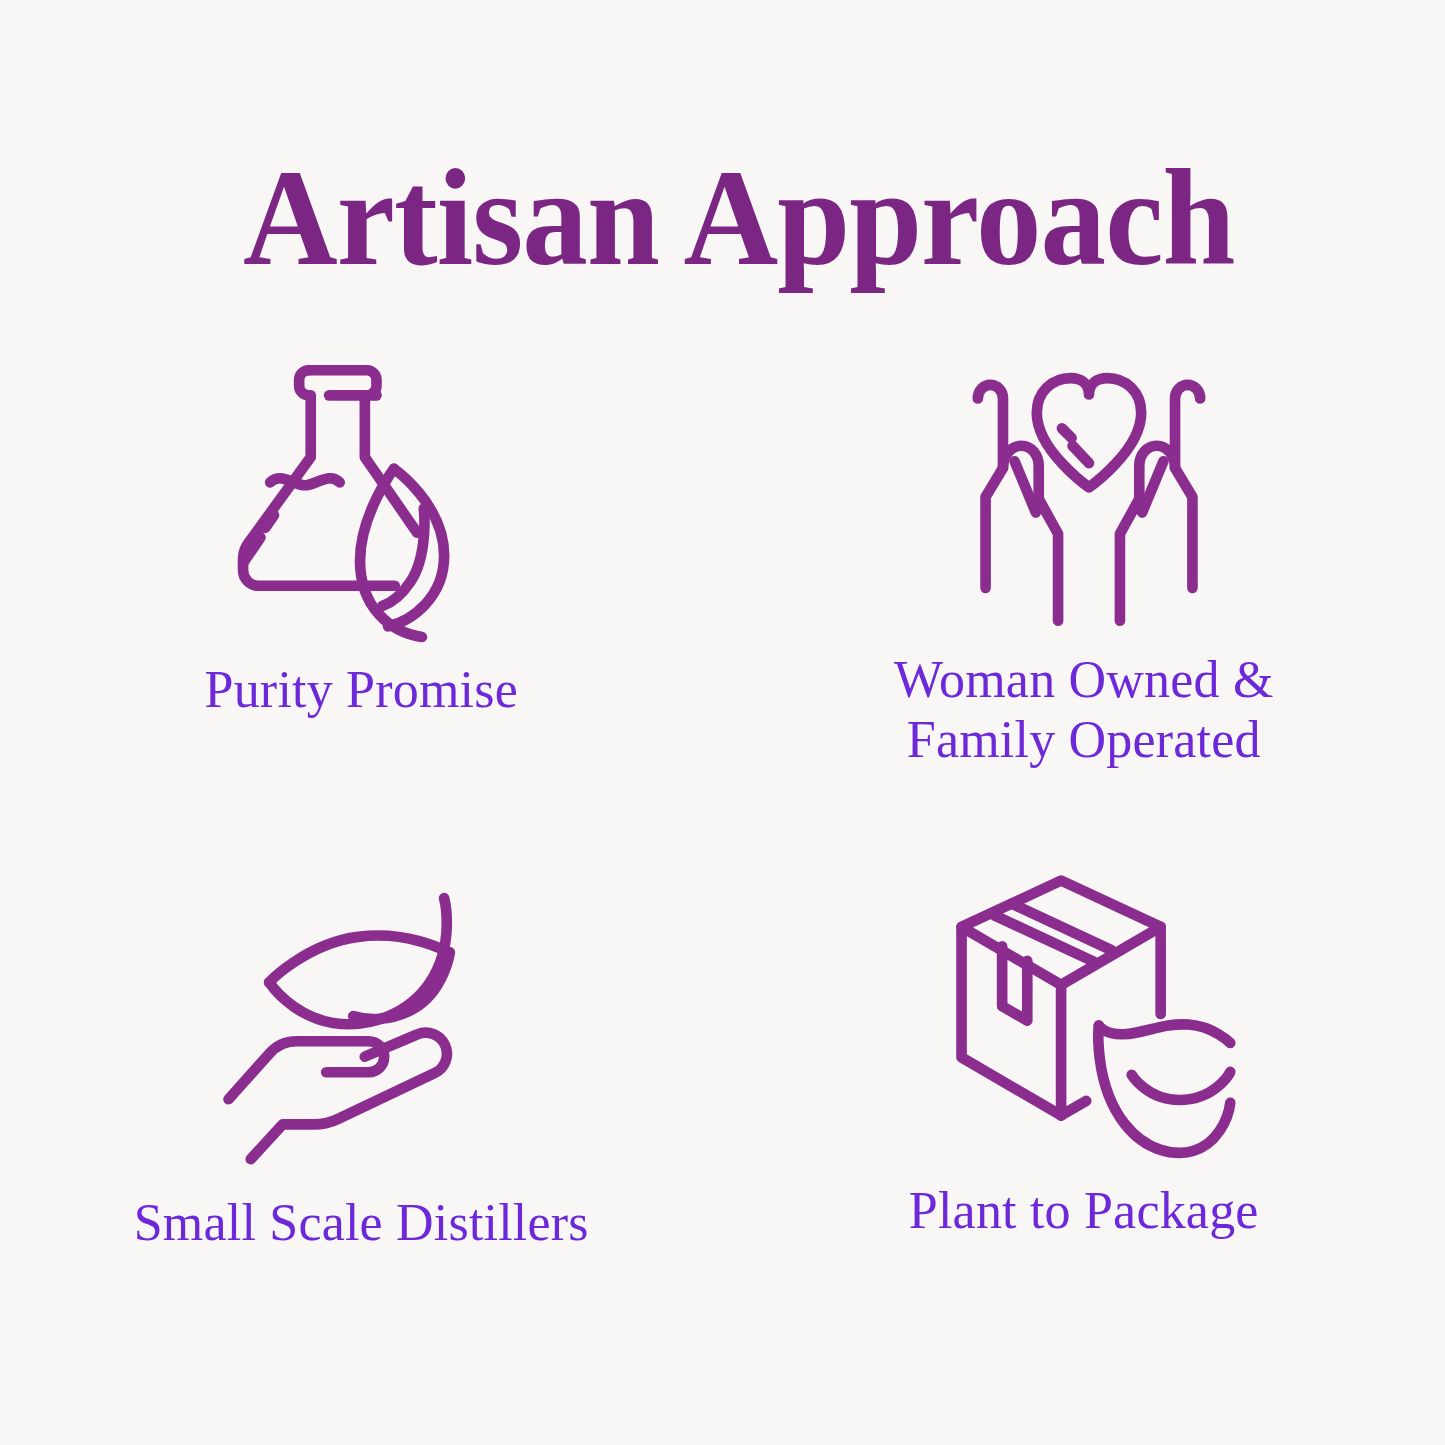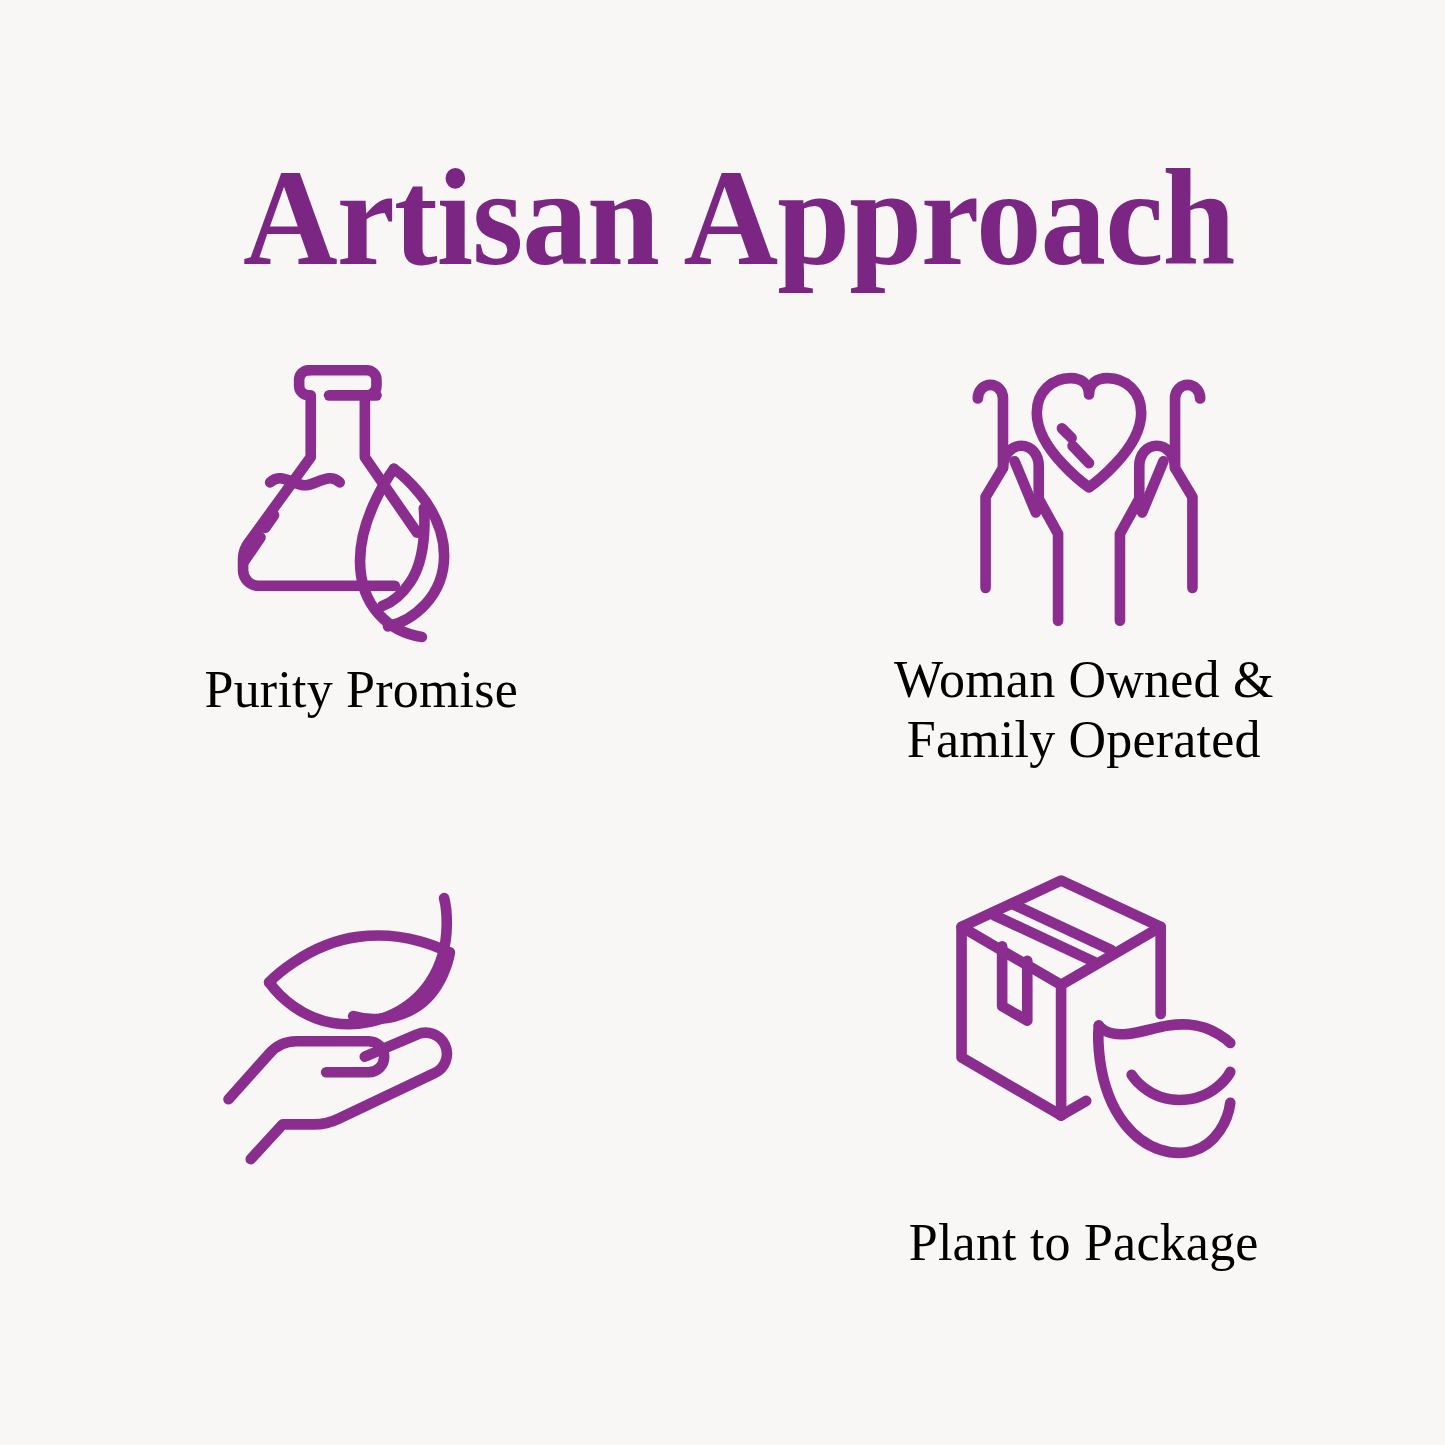--- a/index.html
+++ b/index.html
@@ -73,42 +73,42 @@
   }
   .icon-box svg {
     display: block;
     width: 100%;
     height: 100%;
     overflow: visible;
   }
 
   .feature-label {
     margin-top: 18px;
-    color: #000000;
+    color: #6d28d9;
     font-family: "Liberation Serif", "DejaVu Serif", serif;
     font-weight: 400;
     font-size: 52px;
     line-height: 1.16;
     text-align: center;
     white-space: pre-line;
     letter-spacing: 0.2px;
   }
 
   
   .cell-1 .icon-box { margin-top: 18px; margin-left: 0px; }
   .cell-1 .feature-label { margin-top: 22px; }
 
   .cell-2 .icon-box { margin-top: 22px; margin-left: 10px; }
   .cell-2 .feature-label { margin-top: 8px; }
 
   .cell-3 .icon-box { margin-top: 30px; margin-left: -2px; }
   .cell-3 .feature-label { margin-top: 28px; }
 
   .cell-4 .icon-box { margin-top: 22px; margin-left: 18px; }
-  .cell-4 .feature-label { margin-top: 56px; }
+  .cell-4 .feature-label { margin-top: 24px; }
 </style>
 </head>
 <body>
 
 <div class="page">
 
   <div class="title-wrap">
     <div class="title">Artisan Approach</div>
   </div>
 
@@ -182,20 +182,21 @@
           <path d="M56 111 c0 0 38 -40 92 -47 c50 -7 89 14 89 14"></path>
 
           <path d="M243 80 c0 0 -6 40 -37 58 c-24 14 -50 12 -63 8"></path>
 
           <path d="M14 232 l42 -47 c7 -8 17 -13 28 -13 l75 0
                    c9 0 16 7 16 16 c0 9 -7 16 -16 16 l-44 0"></path>
           <path d="M155 188 l54 -23 c11 -5 24 0 29 11 c5 11 0 24 -11 29
                    l-99 47 c-8 4 -17 6 -26 6 l-32 0 l-33 36"></path>
         </svg>
       </div>
+      <div class="feature-label">Small Scale Distillers</div>
     </div>
 
     <div class="feature cell-4">
       <div class="icon-box">
         <svg viewBox="0 0 300 300" fill="none" stroke="#8B2D8F" stroke-width="11" stroke-linecap="round" stroke-linejoin="round" aria-hidden="true">
 
           <path d="M14 62 l0 135 l103 60"></path>
 
           <path d="M14 62 l103 -48 l103 48 l-103 60 Z"></path>
 

